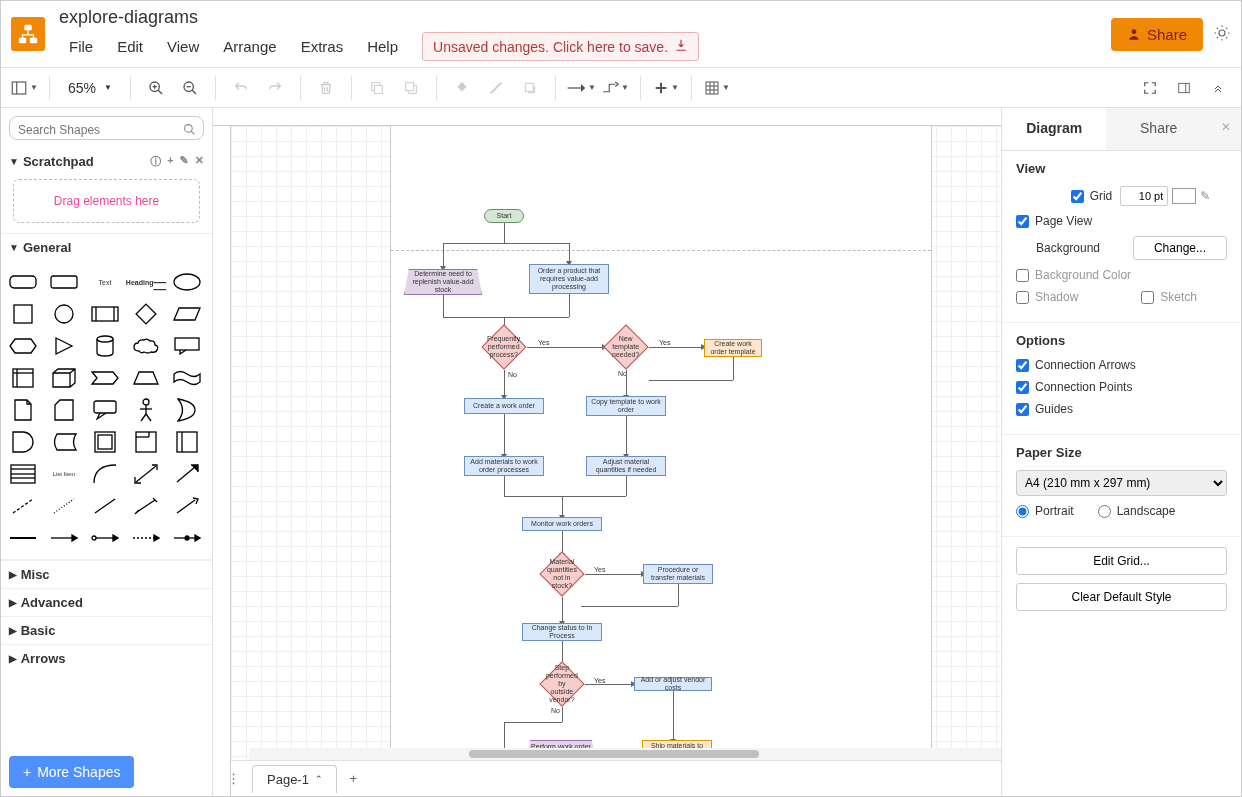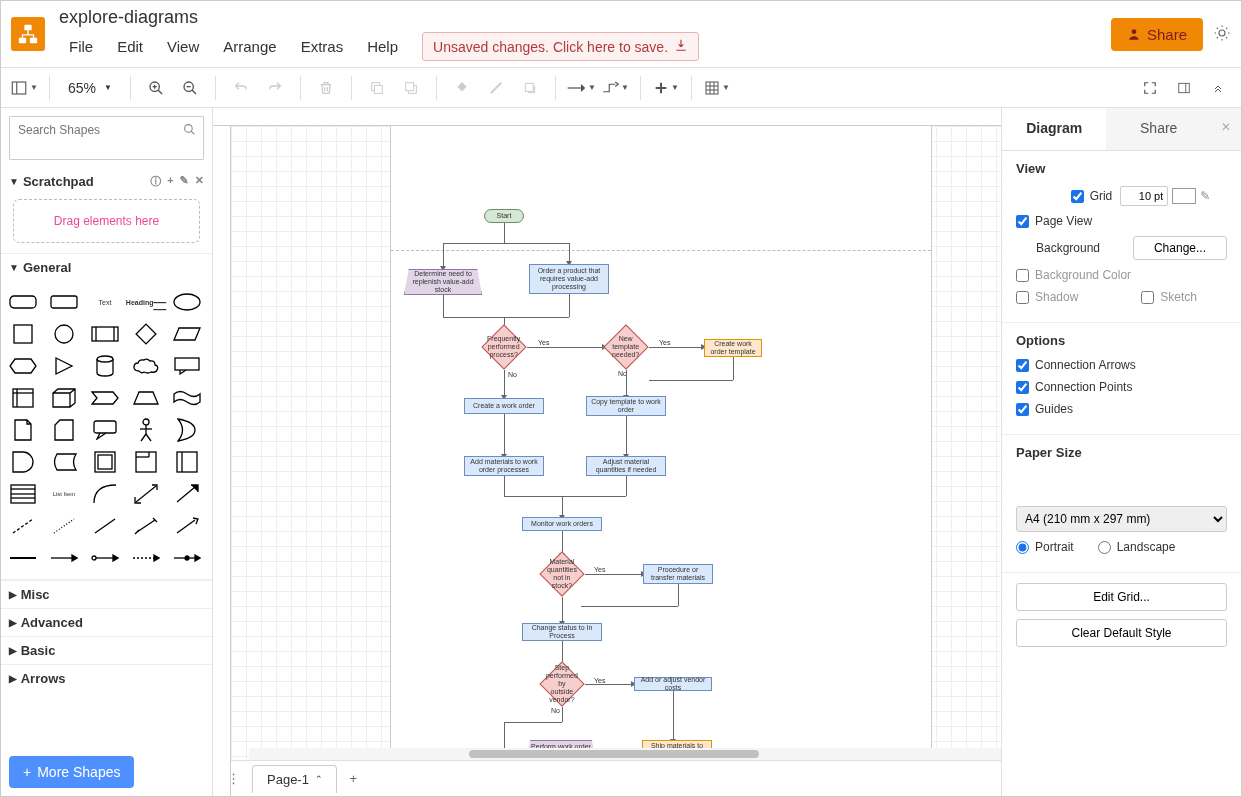--- a/index.html
+++ b/index.html
@@ -26,21 +26,21 @@
 .zoom-box { display: flex; align-items: center; padding: 0 8px; font-size: 14px; min-width: 60px; }
 .tb-dropdown { display: flex; align-items: center; }
 .tb-right { margin-left: auto; display: flex; gap: 4px; }
 
 
 .main { flex: 1; display: flex; overflow: hidden; }
 
 
 .left-panel { width: 212px; border-right: 1px solid #e0e0e0; display: flex; flex-direction: column; background: #fff; }
 .search-box { margin: 8px; position: relative; }
-.search-box input { width: 100%; padding: 6px 28px 22px 8px; border: 1px solid #ccc; border-radius: 1px; font-size: 12px; }
+.search-box input { width: 100%; padding: 6px 28px 2px 8px; border: 1px solid #ccc; border-radius: 8px; font-size: 12px; }
 .search-box .search-icon { position: absolute; right: 8px; top: 7px; color: #888; }
 .scratchpad-hdr { display: flex; align-items: center; padding: 6px 8px; font-weight: 600; font-size: 13px; }
 .scratchpad-hdr .collapse-arrow { margin-right: 4px; font-size: 10px; }
 .scratchpad-hdr .sp-actions { margin-left: auto; display: flex; gap: 6px; color: #888; font-size: 11px;}
 .scratchpad-drop { margin: 4px 12px 10px; border: 1px dashed #bbb; border-radius: 6px; padding: 14px; text-align: center; color: #ec4899; font-size: 12px; }
 .shape-section { padding: 6px 8px; font-weight: 600; border-top: 1px solid #eee; display: flex; align-items: center; cursor: pointer; font-size: 13px;}
 .shape-section .collapse-arrow { margin-right: 4px; font-size:10px; }
 .shapes-grid { padding: 6px 4px; display: grid; grid-template-columns: repeat(5, 1fr); gap: 2px; flex: 0 0 auto; overflow-y: auto; }
 .shape-cell { width: 36px; height: 30px; display: flex; align-items: center; justify-content: center; cursor: pointer; }
 .shape-cell svg { stroke: #000; fill: none; stroke-width: 1.3; }
@@ -80,21 +80,21 @@
 .rp-tab.active { background: #fff; border-bottom: 2px solid transparent; font-weight:600; color:#333;}
 .rp-tab:not(.active) { background: #f5f5f5; }
 .rp-close { padding: 12px 10px; cursor: pointer; color: #aaa; background:#f5f5f5; }
 .rp-section { padding: 10px 14px; border-bottom: 1px solid #eee; }
 .rp-section-title { font-weight: 600; margin-bottom: 10px; font-size: 13px;}
 .rp-row { display: flex; align-items: center; margin-bottom: 8px; gap: 8px; }
 .rp-row label { display: flex; align-items: center; gap: 6px; font-size: 12px; }
 .rp-row input[type=checkbox], .rp-row input[type=radio] { accent-color: #1a73e8; width:13px; height:13px;}
 .rp-input-small { width: 48px; padding: 3px 4px; border: 1px solid #ccc; border-radius: 2px; font-size:11px; text-align:right;}
 .rp-btn { width: 100%; padding: 6px; background: #fff; border: 1px solid #ccc; border-radius: 3px; cursor: pointer; font-size:12px;}
-.rp-select { width: 100%; padding: 4px; border: 1px solid #ccc; border-radius: 3px; font-size:12px;margin-top:36px;}
+.rp-select { width: 100%; padding: 4px; border: 1px solid #ccc; border-radius: 3px; font-size:12px;}
 .color-swatch { width: 24px; height: 16px; border: 1px solid #999; background:#fff; display:inline-block;}
 
 
 .bottom-tabs { height: 36px; border-top: 1px solid #e0e0e0; display: flex; align-items: center; padding: 0 6px; gap: 4px; background:#fff;}
 .bt-btn { padding: 6px 8px; cursor: pointer; color: #666; }
 .page-tab { padding: 6px 14px; border: 1px solid #ccc; border-bottom: none; border-radius: 4px 4px 0 0; background: #fff; font-size:13px; display:flex; align-items:center; gap:6px;}
 .scroll-h { position:absolute; bottom:0; left:18px; right:0; height:12px; background:#f5f5f5; }
 .scroll-h-thumb { position:absolute; left:220px; width:290px; height:8px; top:2px; background:#c0c0c0; border-radius:4px;}
 </style>
 </head>

